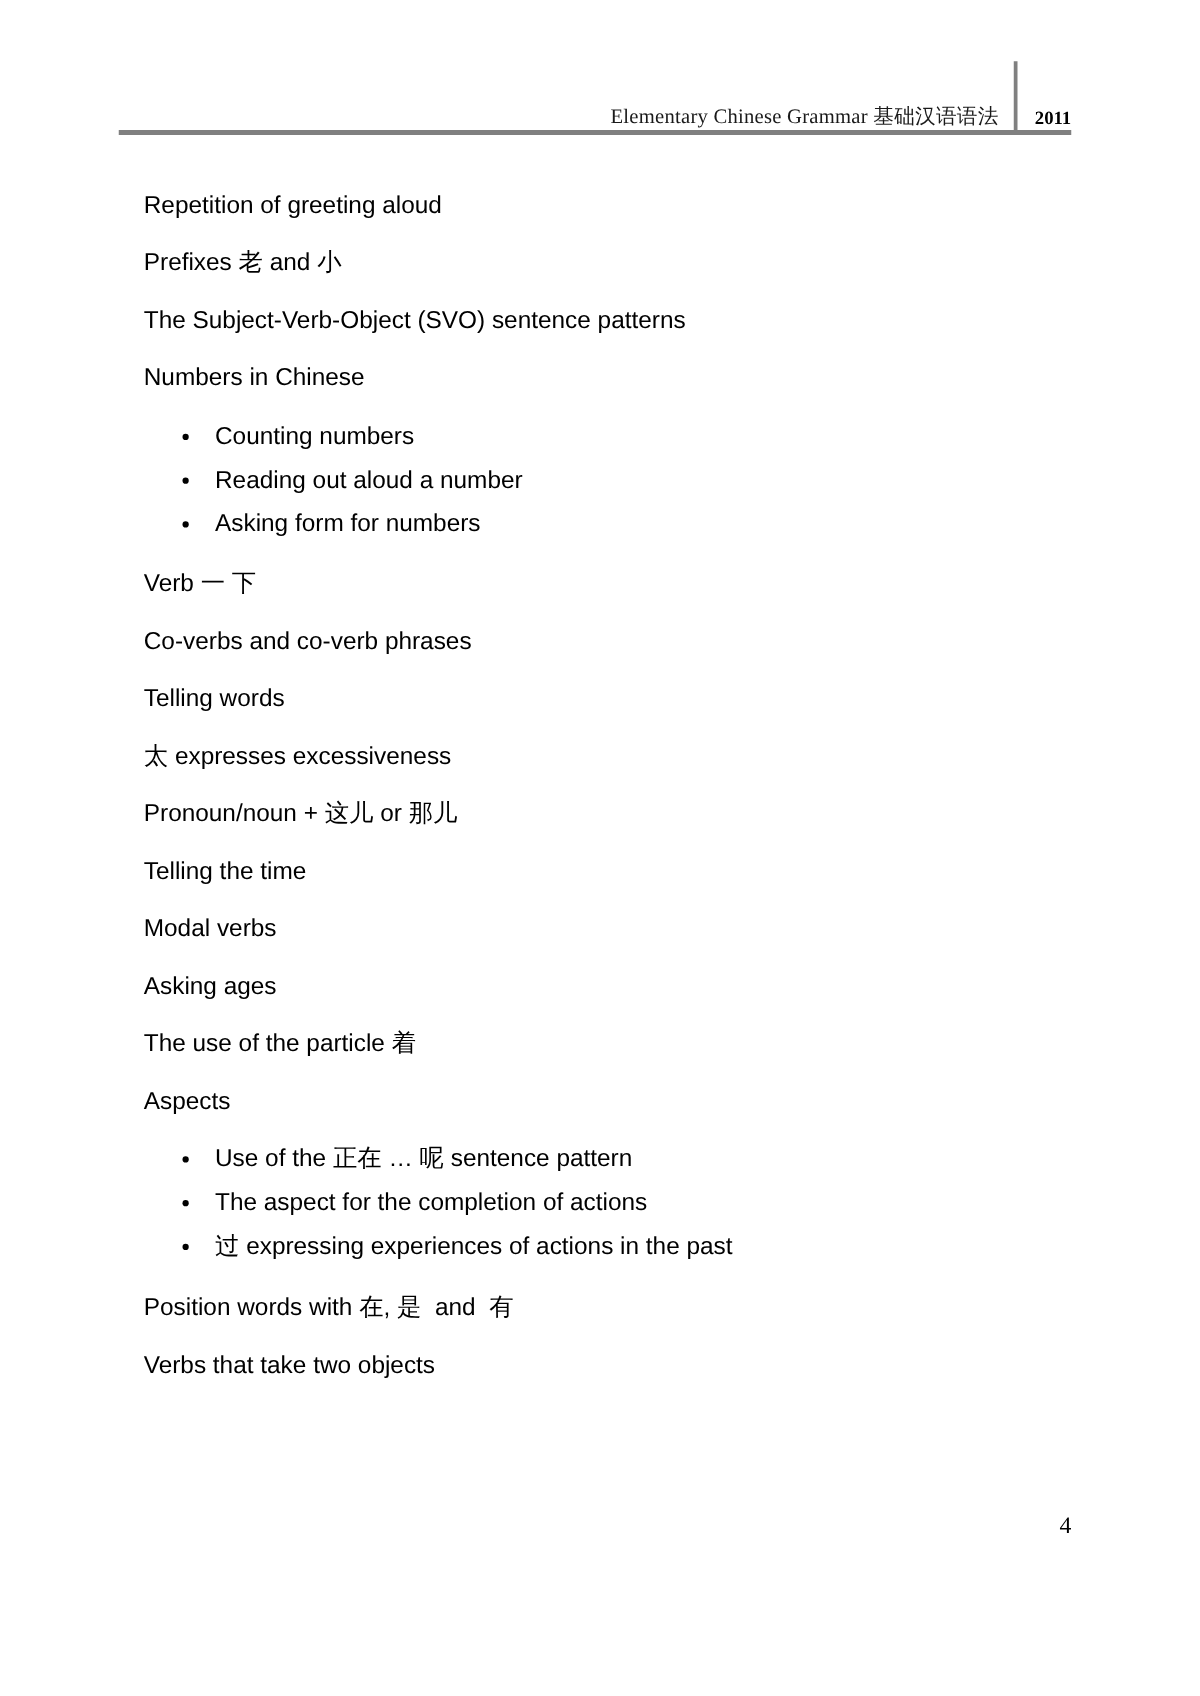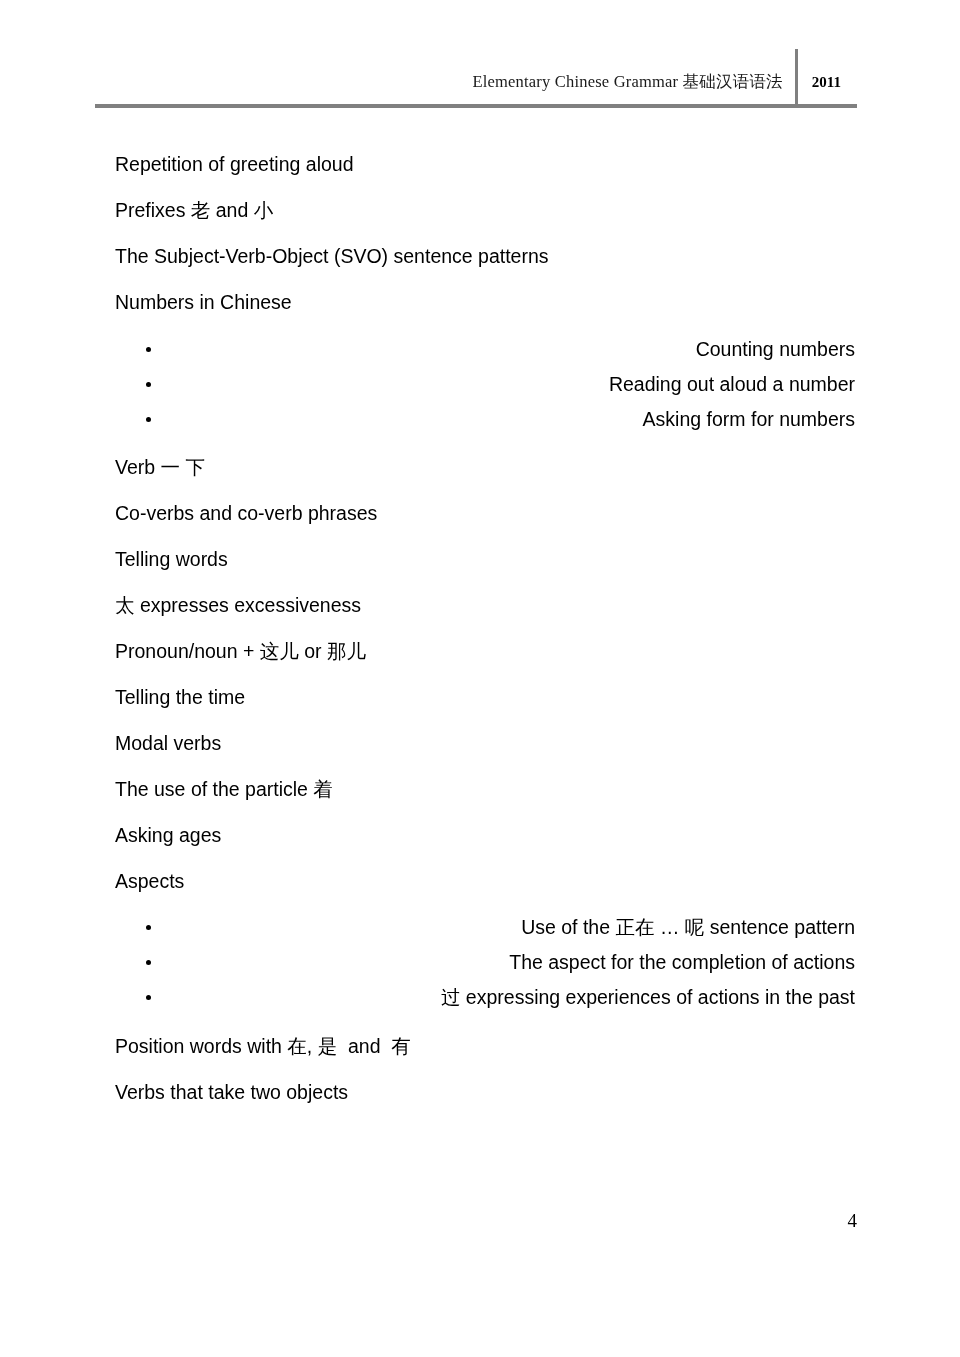--- a/index.html
+++ b/index.html
@@ -19,25 +19,25 @@
   
   .page-header {
     position: absolute;
     left: 95px;
     top: 48px;
     width: 762px;
     height: 58px;
   }
   .header-inner {
     position: absolute;
-    right: 16px;
+    right: 0;
     top: 0;
     height: 56px;
     display: flex;
-    align-items: center;
+    align-items: flex-end;
   }
   .header-title {
     font-family: "Liberation Serif", "DejaVu Serif", serif;
     font-size: 16.5px;
     line-height: 1.25;
     color: #1a1a1a;
     letter-spacing: 0.2px;
     white-space: nowrap;
     padding-top: 13px;
     padding-right: 12px;
@@ -87,21 +87,20 @@
   }
   .bullet-list.first-list { margin-top: 23px; margin-bottom: 24px; }
   .bullet-list.second-list { margin-top: 10px; margin-bottom: 25px; }
   .bullet-item {
     font-size: 19.5px;
     line-height: 24px;
     margin: 0 0 11px 0;
     padding-left: 57px;
     position: relative;
     white-space: pre-wrap;
-    text-align: right;
   }
   .bullet-item:last-child { margin-bottom: 0; }
   .bullet-item::before {
     content: "";
     position: absolute;
     left: 31px;
     top: 10px;
     width: 5px;
     height: 5px;
     border-radius: 50%;
@@ -145,22 +144,22 @@
     <li class="bullet-item">Asking form for numbers</li>
   </ul>
 
   <p class="para">Verb 一 下</p>
   <p class="para">Co-verbs and co-verb phrases</p>
   <p class="para">Telling words</p>
   <p class="para">太 expresses excessiveness</p>
   <p class="para">Pronoun/noun + 这儿 or 那儿</p>
   <p class="para">Telling the time</p>
   <p class="para">Modal verbs</p>
+  <p class="para">Asking ages</p>
   <p class="para">The use of the particle 着</p>
-  <p class="para">Asking ages</p>
   <p class="para">Aspects</p>
 
   <ul class="bullet-list second-list">
     <li class="bullet-item">Use of the 正在 … 呢 sentence pattern</li>
     <li class="bullet-item">The aspect for the completion of actions</li>
     <li class="bullet-item">过 expressing experiences of actions in the past</li>
   </ul>
 
   <p class="para">Position words with 在, 是  and  有</p>
   <p class="para">Verbs that take two objects</p>

